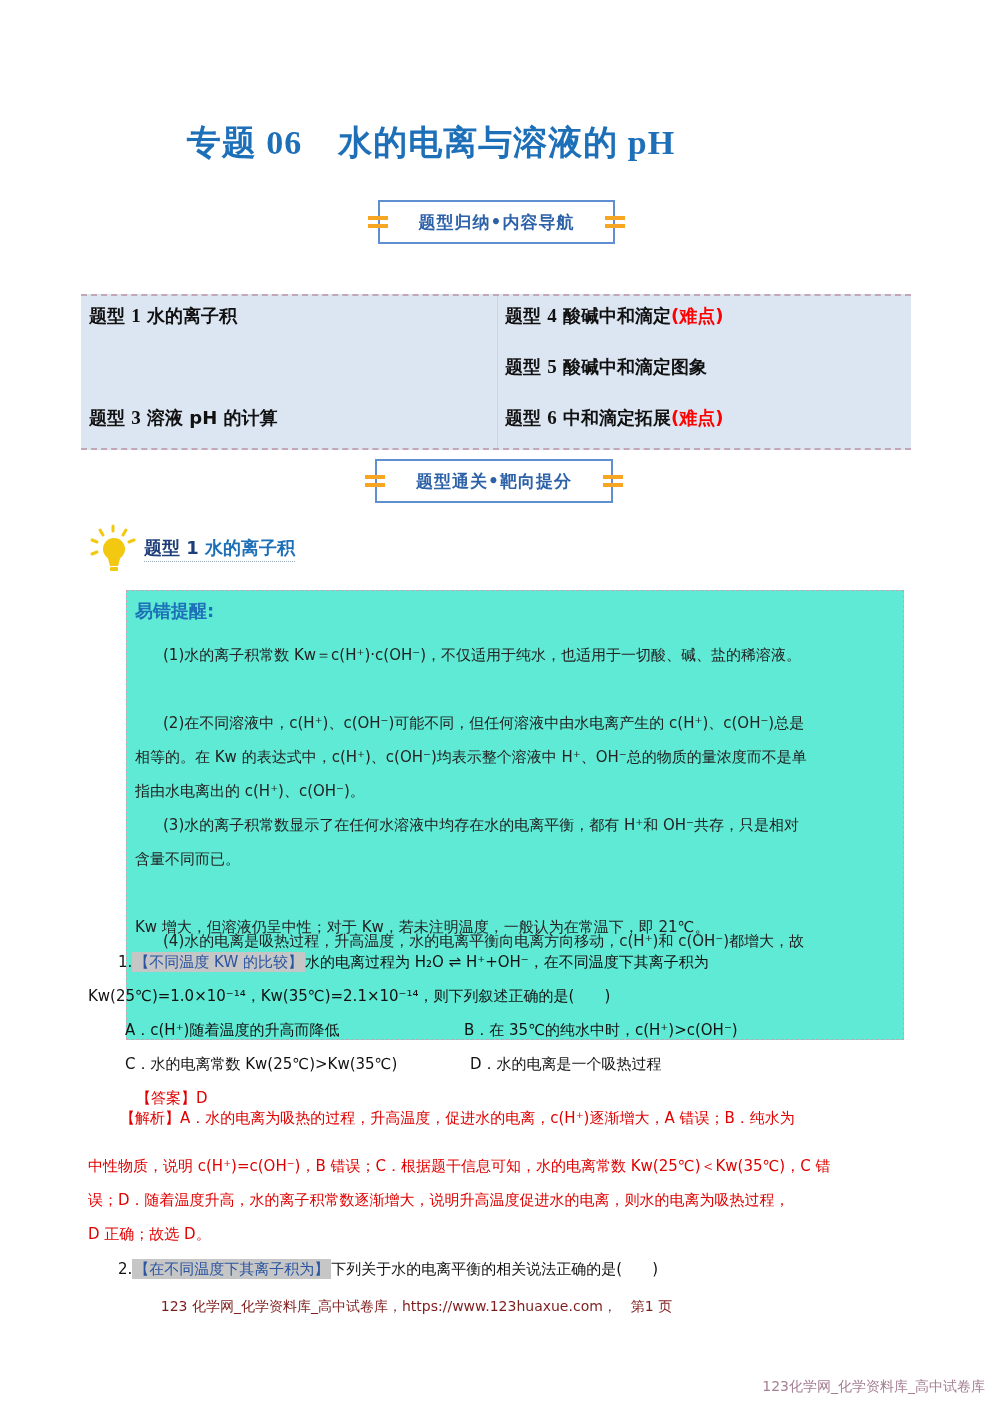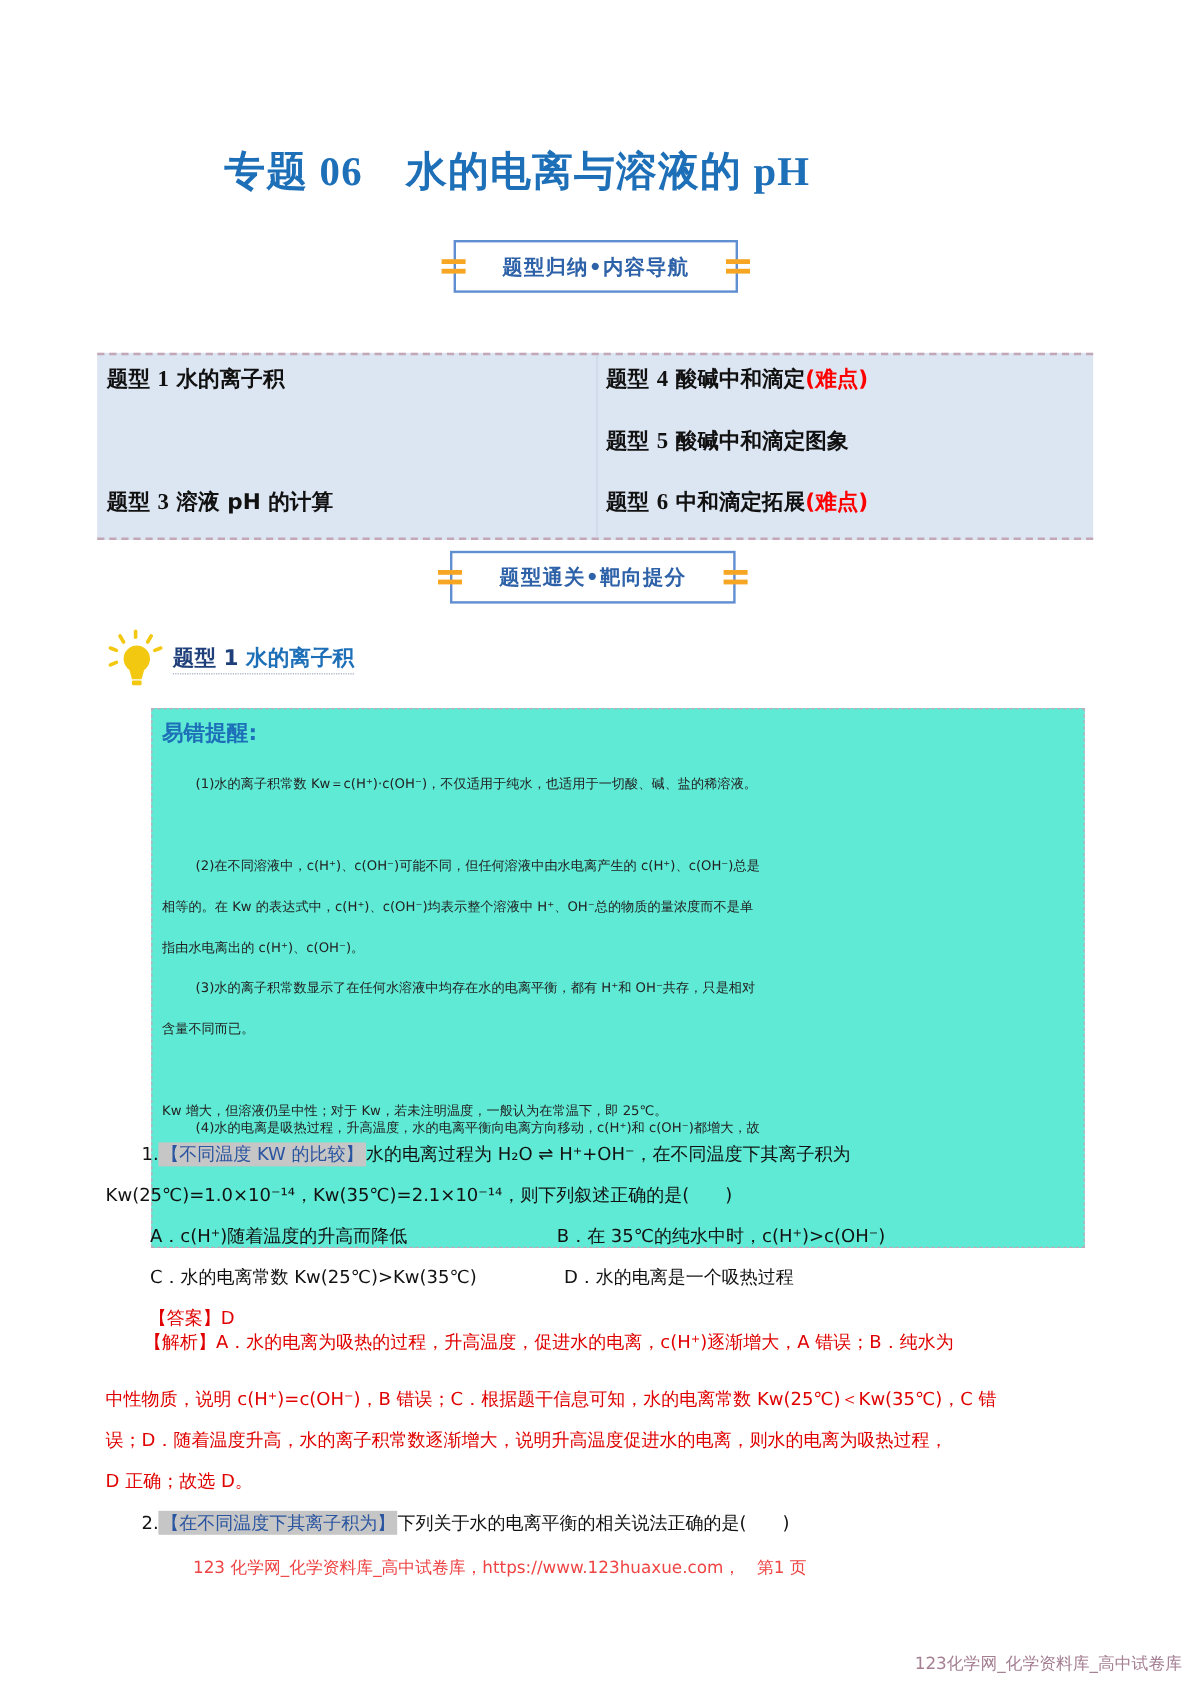--- a/index.html
+++ b/index.html
@@ -51,34 +51,34 @@
 
     .tip-box {
       position: absolute; left: 126px; top: 590px; width: 778px; height: 450px;
       background: #5eead4; border: 1.5px dashed #c3a7b7;
     }
     .tip-title {
       position: absolute; left: 8px; top: 8px; font-family: "DejaVu Sans", sans-serif;
       font-size: 18px; font-weight: bold; color: #1d6fb8;
     }
     .tip-line {
-      position: absolute; left: 8px; font-size: 11px; color: #222; white-space: nowrap;
+      position: absolute; left: 8px; font-size: 15px; color: #222; white-space: nowrap;
       font-family: "DejaVu Sans", sans-serif;
     }
     .tip-line.indent { left: 36px; }
 
     .q-line {
       position: absolute; font-family: "DejaVu Sans", sans-serif; font-size: 15px; color: #111; white-space: nowrap; text-align: right;
     }
     .q-tag { background: #c6c6c6; color: #2a55a0; padding: 1px 2px; }
     .answer { color: #e00000; }
 
     .footer {
       position: absolute; left: 0; top: 1298px; width: 833px; text-align: center;
-      font-family: "DejaVu Sans", sans-serif; font-size: 14px; color: #ef4444;
+      font-family: "DejaVu Sans", sans-serif; font-size: 14px; color: #7f1d1d;
     }
     .watermark {
       position: absolute; right: 8px; top: 1378px;
       font-family: "DejaVu Sans", sans-serif; font-size: 14px; color: #a57f92;
     }
   </style>
 </head>
 <body>
 
 <div class="title">
@@ -137,33 +137,33 @@
 
 <div class="tip-box">
   <div class="tip-title">易错提醒:</div>
   <div class="tip-line indent" style="top:55px;">(1)水的离子积常数 Kw＝c(H⁺)·c(OH⁻)，不仅适用于纯水，也适用于一切酸、碱、盐的稀溶液。</div>
   <div class="tip-line indent" style="top:123px;">(2)在不同溶液中，c(H⁺)、c(OH⁻)可能不同，但任何溶液中由水电离产生的 c(H⁺)、c(OH⁻)总是</div>
   <div class="tip-line" style="top:157px;">相等的。在 Kw 的表达式中，c(H⁺)、c(OH⁻)均表示整个溶液中 H⁺、OH⁻总的物质的量浓度而不是单</div>
   <div class="tip-line" style="top:191px;">指由水电离出的 c(H⁺)、c(OH⁻)。</div>
   <div class="tip-line indent" style="top:225px;">(3)水的离子积常数显示了在任何水溶液中均存在水的电离平衡，都有 H⁺和 OH⁻共存，只是相对</div>
   <div class="tip-line" style="top:259px;">含量不同而已。</div>
   <div class="tip-line indent" style="top:293px;margin-top:48px;">(4)水的电离是吸热过程，升高温度，水的电离平衡向电离方向移动，c(H⁺)和 c(OH⁻)都增大，故</div>
-  <div class="tip-line" style="top:327px;">Kw 增大，但溶液仍呈中性；对于 Kw，若未注明温度，一般认为在常温下，即 25℃。</div>
+  <div class="tip-line" style="top:327px;">Kw 增大，但溶液仍呈中性；对于 Kw，若未注明温度，一般认为在常温下，即 21℃。</div>
 </div>
 
 <div class="q-line" style="left:118px; top:953px;">
   <span>1.</span><span class="q-tag">【不同温度 KW 的比较】</span><span>水的电离过程为 H₂O ⇌ H⁺+OH⁻，在不同温度下其离子积为</span>
 </div>
 <div class="q-line" style="left:88px; top:987px;">Kw(25℃)=1.0×10⁻¹⁴，Kw(35℃)=2.1×10⁻¹⁴，则下列叙述正确的是(　　)</div>
 <div class="q-line" style="left:125px; top:1021px;">A．c(H⁺)随着温度的升高而降低</div>
 <div class="q-line" style="left:464px; top:1021px;">B．在 35℃的纯水中时，c(H⁺)&gt;c(OH⁻)</div>
 <div class="q-line" style="left:125px; top:1055px;">C．水的电离常数 Kw(25℃)&gt;Kw(35℃)</div>
 <div class="q-line" style="left:470px; top:1055px;">D．水的电离是一个吸热过程</div>
 
-<div class="q-line answer" style="left:124px; top:1089px;">【答案】D</div>
+<div class="q-line answer" style="left:136px; top:1089px;">【答案】D</div>
 <div class="q-line answer" style="left:120px; top:1109px;">【解析】A．水的电离为吸热的过程，升高温度，促进水的电离，c(H⁺)逐渐增大，A 错误；B．纯水为</div>
 <div class="q-line answer" style="left:88px; top:1157px;">中性物质，说明 c(H⁺)=c(OH⁻)，B 错误；C．根据题干信息可知，水的电离常数 Kw(25℃)＜Kw(35℃)，C 错</div>
 <div class="q-line answer" style="left:88px; top:1191px;">误；D．随着温度升高，水的离子积常数逐渐增大，说明升高温度促进水的电离，则水的电离为吸热过程，</div>
 <div class="q-line answer" style="left:88px; top:1225px;">D 正确；故选 D。</div>
 
 <div class="q-line" style="left:118px; top:1260px;">
   <span>2.</span><span class="q-tag">【在不同温度下其离子积为】</span><span>下列关于水的电离平衡的相关说法正确的是(　　)</span>
 </div>
 
 <div class="footer">123 化学网_化学资料库_高中试卷库，https://www.123huaxue.com，　第1 页</div>

